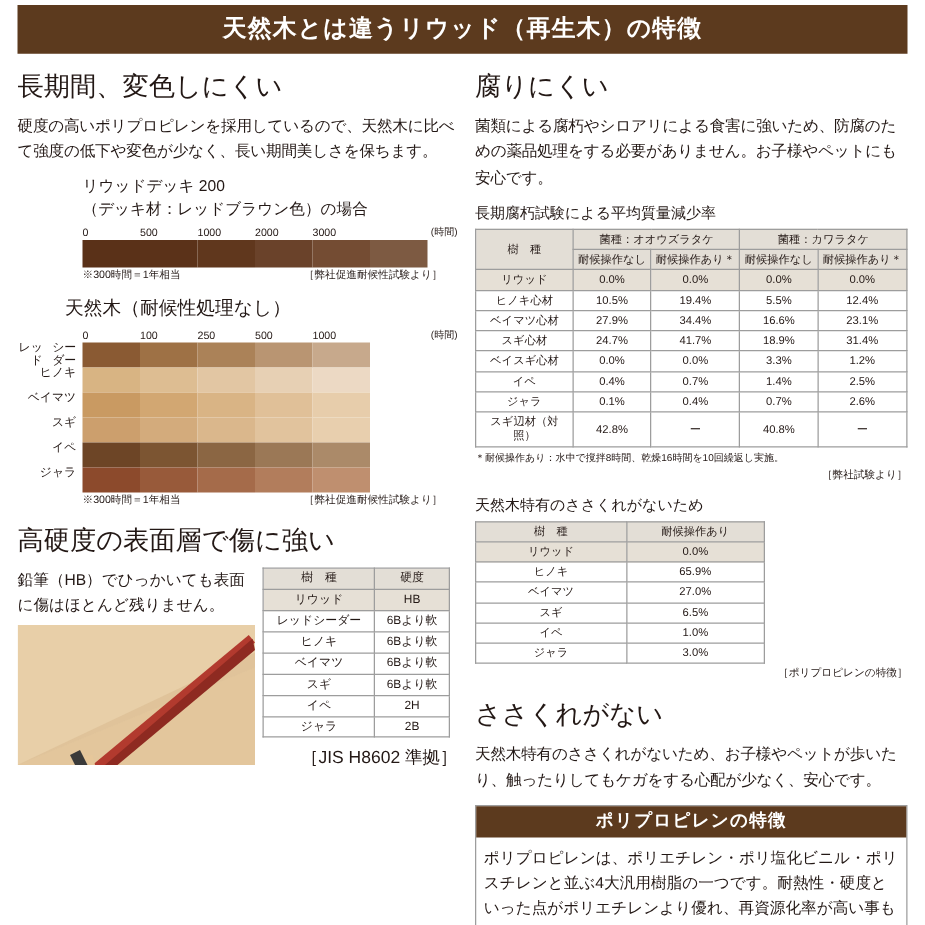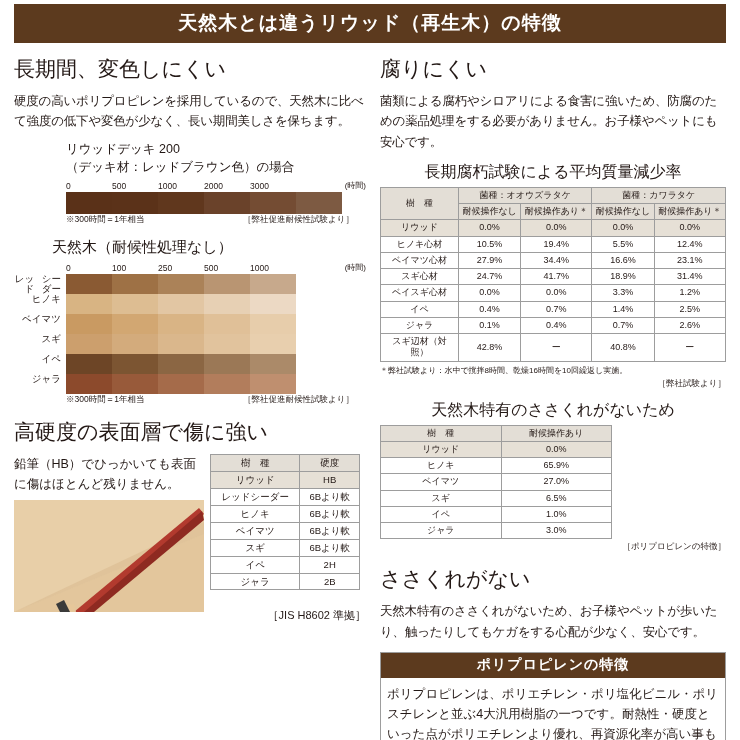--- a/index.html
+++ b/index.html
@@ -84,28 +84,28 @@
 
   
   table { border-collapse: collapse; font-size: 9px; }
   table th, table td {
     border: 1px solid #9d9d9d; padding: 2px 3px; text-align: center;
     line-height: 1.25; color: #231815;
   }
   thead th { background: #e3ded6; font-weight: normal; }
   .hl td { background: #e6e0d6; }
 
-  .tbl-title { font-size: 16px; margin: 10px 0 4px 0; text-align: center; }
+  .tbl-title { font-size: 12px; margin: 10px 0 4px 0; }
   .tbl-note { font-size: 8px; margin-top: 3px; line-height: 1.4; }
   .tbl-credit { font-size: 8.5px; text-align: right; margin-top: 2px; }
 
   .hardness-table { width: 150px; font-size: 9.5px; }
   .hardness-table th, .hardness-table td { padding: 2px 2px; }
 
-  .jis { font-size: 11px; text-align: right; margin-top: 18px; width: 156px; }
+  .jis { font-size: 14px; text-align: right; margin-top: 7px; width: 156px; }
 
   
   .pp-box { margin-top: 10px; border: 1px solid #9d9d9d; }
   .pp-head {
     background: #5c3a1e; color: #fff; text-align: center; font-size: 14px;
     font-weight: bold; padding: 3px 0 4px; letter-spacing: 1px;
   }
   .pp-body { font-size: 12.5px; line-height: 1.6; padding: 6px 6px 8px; }
 </style>
 </head>
@@ -377,21 +377,21 @@
             </tr>
             <tr>
               <td>スギ辺材（対照）</td>
               <td>42.8%</td>
               <td>ー</td>
               <td>40.8%</td>
               <td>ー</td>
             </tr>
           </tbody>
         </table>
-      <div class="tbl-note">＊弊社試験より：水中で撹拌8時間、乾燥16時間を10回繰返し実施。</div>
+      <div class="tbl-note">＊耐候操作あり：水中で撹拌8時間、乾燥16時間を10回繰返し実施。</div>
       <div class="tbl-credit">［弊社試験より］</div>
 
       <div class="tbl-title">天然木特有のささくれがないため</div>
       <table id="termitetbl" style="width: 232px;">
           <thead>
             <tr>
               <th style="width: 120px;">樹　種</th>
               <th style="width: 110px;">耐候操作あり</th>
             </tr>
           </thead>

